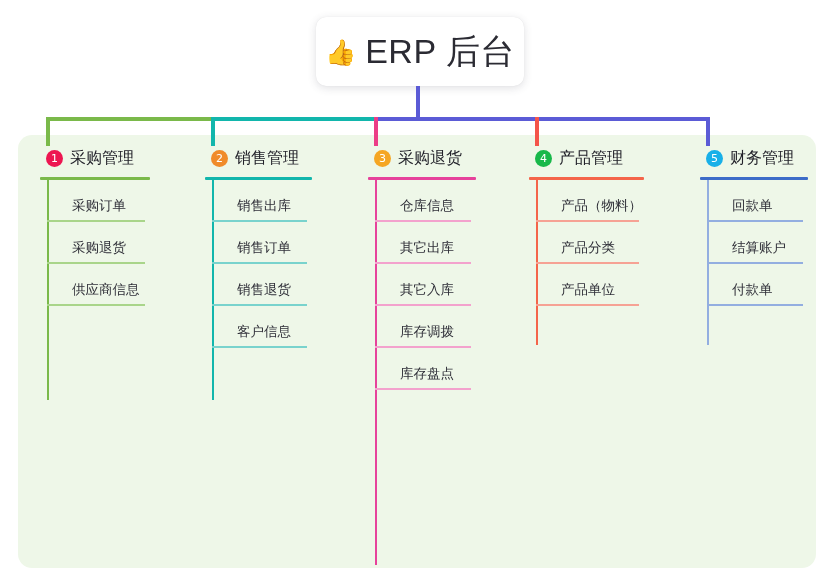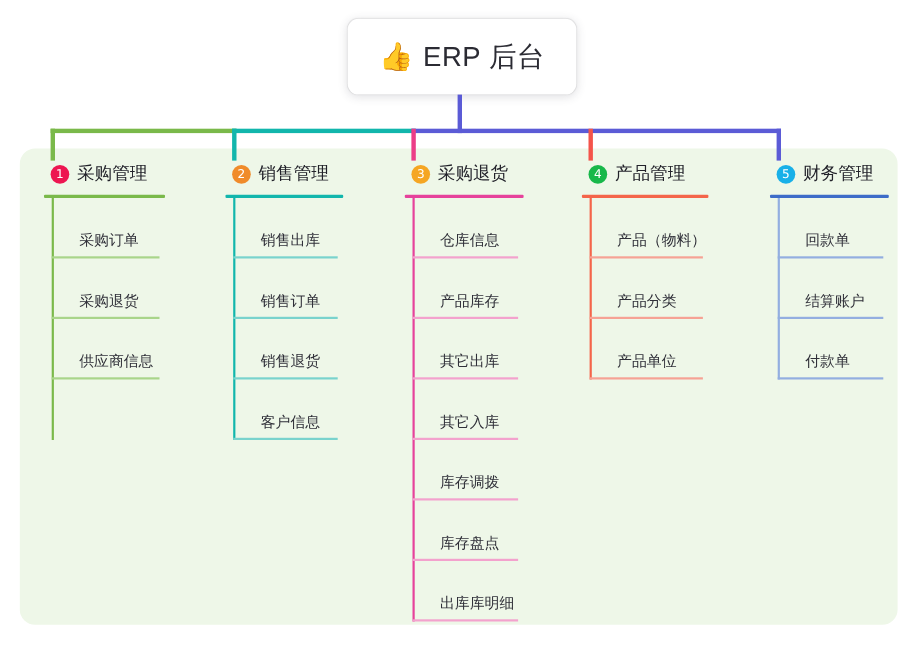--- a/index.html
+++ b/index.html
@@ -34,21 +34,21 @@
     justify-content: center;
     gap: 9px;
   }
   #title-card .thumb {
     font-size: 25px;
     line-height: 1;
     display: inline-block;
     transform: translateY(1px);
   }
   #title-card .title-text {
-    font-size: 25px;
+    font-size: 34px;
     color: #2b2b33;
     letter-spacing: 0.5px;
     white-space: nowrap;
   }
 
   
   .conn {
     position: absolute;
   }
   .vstem {
@@ -112,21 +112,21 @@
     margin-top: 0;
   }
   .spine {
     position: absolute;
     left: 7px;
     top: 0;
     width: 2px;
   }
   .leaf {
     position: relative;
-    height: 55px;
+    height: 42px;
   }
   .leaf-label {
     position: absolute;
     left: 32px;
     bottom: 7px;
     font-size: 13.5px;
     color: #2f2f38;
     white-space: nowrap;
   }
   .leaf-rule {
@@ -216,41 +216,33 @@
           <span class="col-title">采购退货</span>
         </div>
         <div class="head-rule" style="background: rgb(230, 66, 155); width: 108px;"></div>
         <div class="branch">
           <div class="spine" style="background: rgb(230, 66, 155); height: 385px;"></div>
           <div class="leaf">
             <span class="leaf-label">仓库信息</span>
             <div class="leaf-rule" style="background: rgb(243, 162, 205); width: 96px;"></div>
           </div>
           <div class="leaf">
-            <span class="leaf-label">产品库存</span>
-            <div class="leaf-rule" style="background: rgb(243, 162, 205); width: 96px;"></div>
-          </div>
-          <div class="leaf">
             <span class="leaf-label">其它出库</span>
             <div class="leaf-rule" style="background: rgb(243, 162, 205); width: 96px;"></div>
           </div>
           <div class="leaf">
             <span class="leaf-label">其它入库</span>
             <div class="leaf-rule" style="background: rgb(243, 162, 205); width: 96px;"></div>
           </div>
           <div class="leaf">
             <span class="leaf-label">库存调拨</span>
             <div class="leaf-rule" style="background: rgb(243, 162, 205); width: 96px;"></div>
           </div>
           <div class="leaf">
             <span class="leaf-label">库存盘点</span>
-            <div class="leaf-rule" style="background: rgb(243, 162, 205); width: 96px;"></div>
-          </div>
-          <div class="leaf">
-            <span class="leaf-label">出库库明细</span>
             <div class="leaf-rule" style="background: rgb(243, 162, 205); width: 96px;"></div>
           </div>
         </div>
       </div>
       <div class="column" style="left: 529px; width: 115px;">
         <div class="col-head">
           <span class="badge" style="background: rgb(24, 184, 74);">4</span>
           <span class="col-title">产品管理</span>
         </div>
         <div class="head-rule" style="background: rgb(244, 101, 74); width: 115px;"></div>

